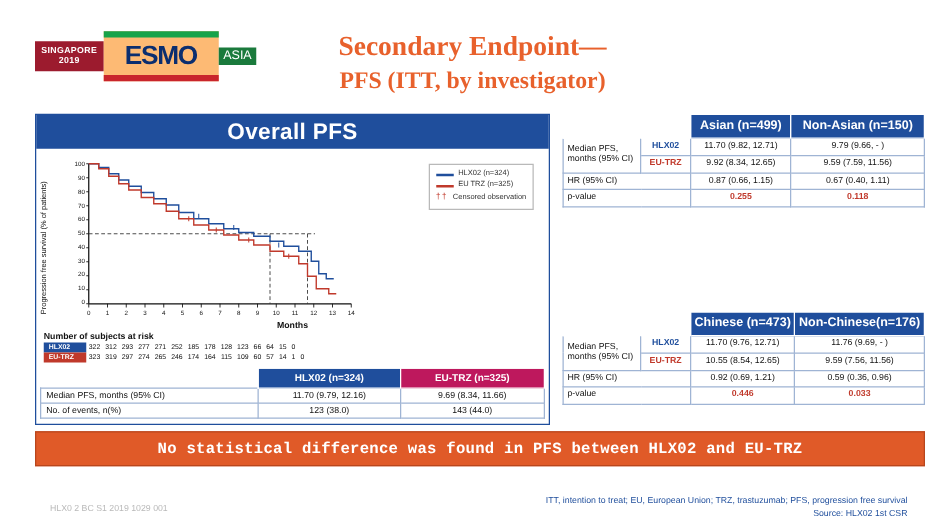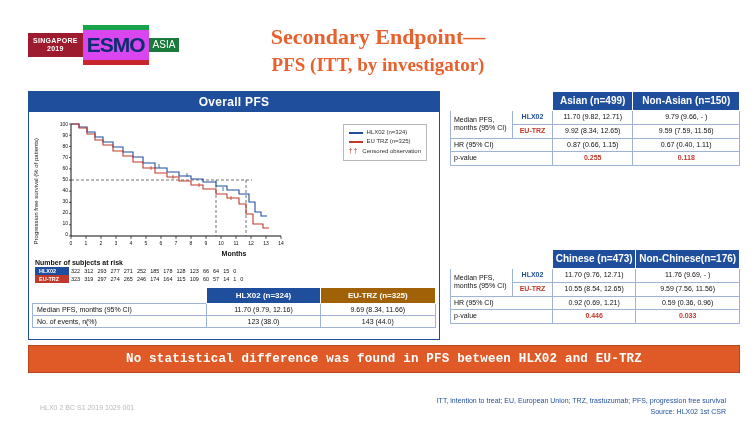--- a/index.html
+++ b/index.html
@@ -12,22 +12,22 @@
     overflow:hidden;
   }
 
   
   .logo { position:absolute; left:28px; top:30px; display:flex; align-items:center; height:30px; }
   .logo-sing {
     background:#9c1b2e; color:#fff; font-size:7px; font-weight:bold;
     padding:4px 5px; line-height:1.1; text-align:center; letter-spacing:.3px;
   }
   .logo-esmo {
-    background:#d946ef; color:#0b2e6f; font-size:21px; font-weight:bold;
-    letter-spacing:-1px; padding:0 4px; line-height:30px;
+    background:#fdba74; color:#0b2e6f; font-size:21px; font-weight:bold;
+    letter-spacing:-1px; padding:0 17px; line-height:30px;
     border-top:5px solid #17a34a; border-bottom:5px solid #c9252c;
   }
   .logo-asia {
     background:#1a7a3c; color:#fff; font-size:10px; font-weight:normal;
     padding:2px 4px; line-height:1;
   }
   .logo-asia-wrap { display:flex; flex-direction:column; justify-content:center; height:30px;}
 
   
   .title {
@@ -37,21 +37,21 @@
   }
   .title .l2 { font-size:19px; }
 
   
   .left-panel {
     position:absolute; left:28px; top:91px; width:412px; height:249px;
     border:1px solid #1f4e9c; background:#ffffff;
   }
   .panel-header {
     background:#1f4e9c; color:#fff; text-align:center;
-    font-size:12px; font-weight:bold; padding:3px 0; letter-spacing:.3px;
+    font-size:18px; font-weight:bold; padding:3px 0; letter-spacing:.3px;
   }
   .chart-area { position:relative; height:150px; margin:4px 2px 0 2px; }
 
   .legend {
     position:absolute; right:10px; top:8px;
     border:1px solid #b9b9b9; background:#fff; padding:3px 5px;
     font-size:6px; line-height:1.5; color:#333;
   }
   .legend-row { display:flex; align-items:center; gap:4px; white-space:nowrap; }
   .legend-swatch { width:14px; height:0; border-top:2px solid; display:inline-block; }
@@ -74,21 +74,21 @@
   .risk-table td.lbl { color:#fff; font-weight:bold; text-align:left; padding:1px 4px; width:34px;}
   .risk-row1 td.lbl { background:#1f4e9c; }
   .risk-row2 td.lbl { background:#c0392b; }
 
   
   .sum-table { width:404px; border-collapse:collapse; margin:4px auto 0 auto; }
   .sum-table td { font-size:7px; padding:2px 4px; border:1px solid #9fb4d4; color:#111; }
   .sum-table td.blank { border:none; background:#fff; }
   .sum-table th { font-size:8px; font-weight:bold; color:#fff; padding:3px 4px; border:1px solid #fff; }
   .th-blue { background:#1f4e9c; }
-  .th-red { background:#a16207;margin-left:44px; }
+  .th-red { background:#be185d;margin-left:44px; }
   .sum-table td.ctr { text-align:center; }
   .sum-table td.left { text-align:left; }
   .hr-row td {
     background:#ffffff; text-align:center; color:#1f4e9c;
     font-size:8px; font-weight:bold; border:1px solid #9fb4d4;
   }
 
   
   .right-table {
     position:absolute; border-collapse:collapse; width:290px;

